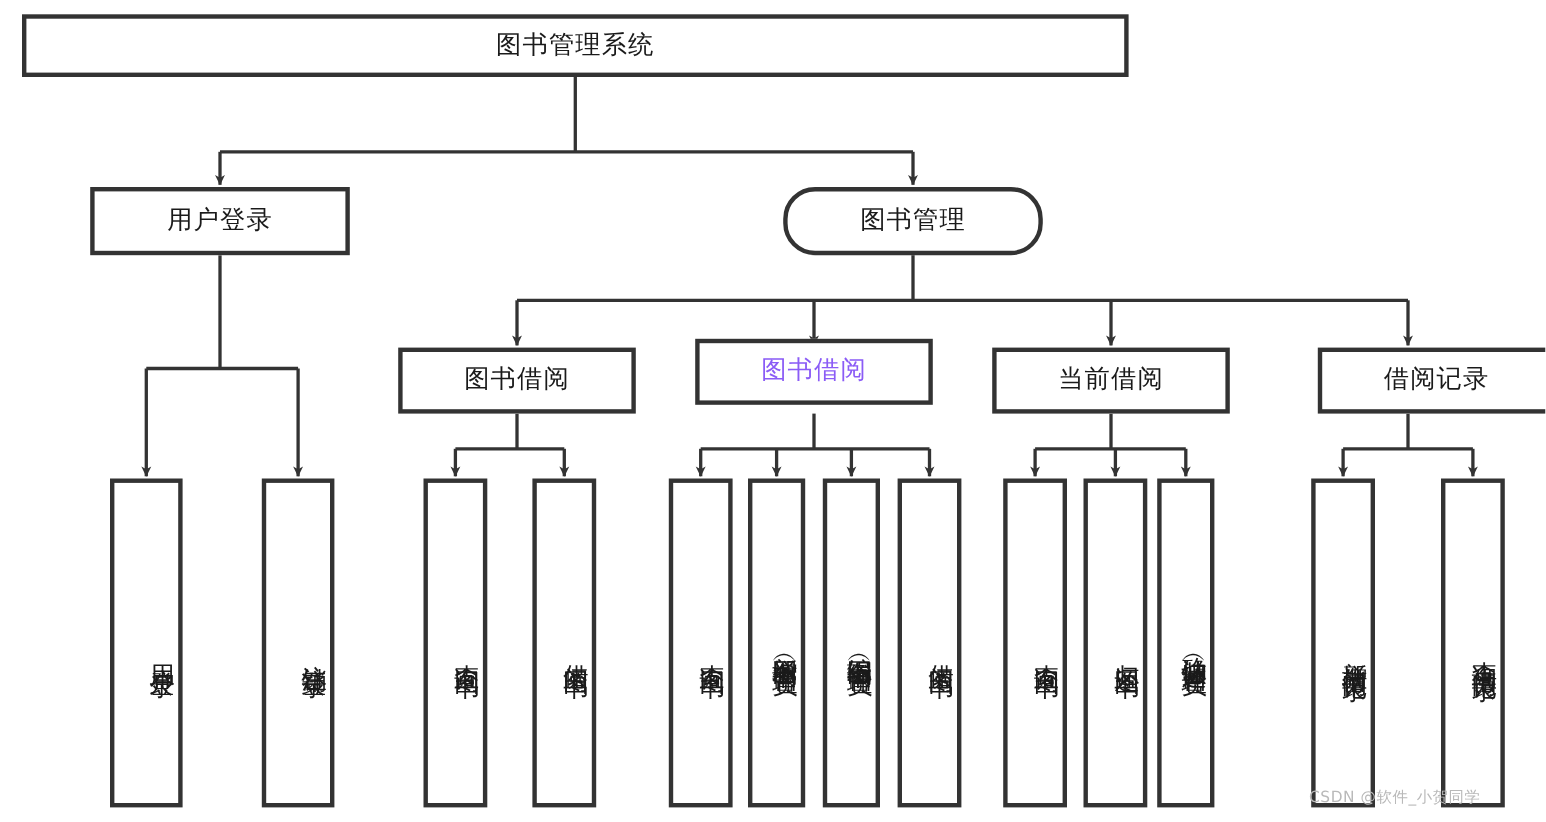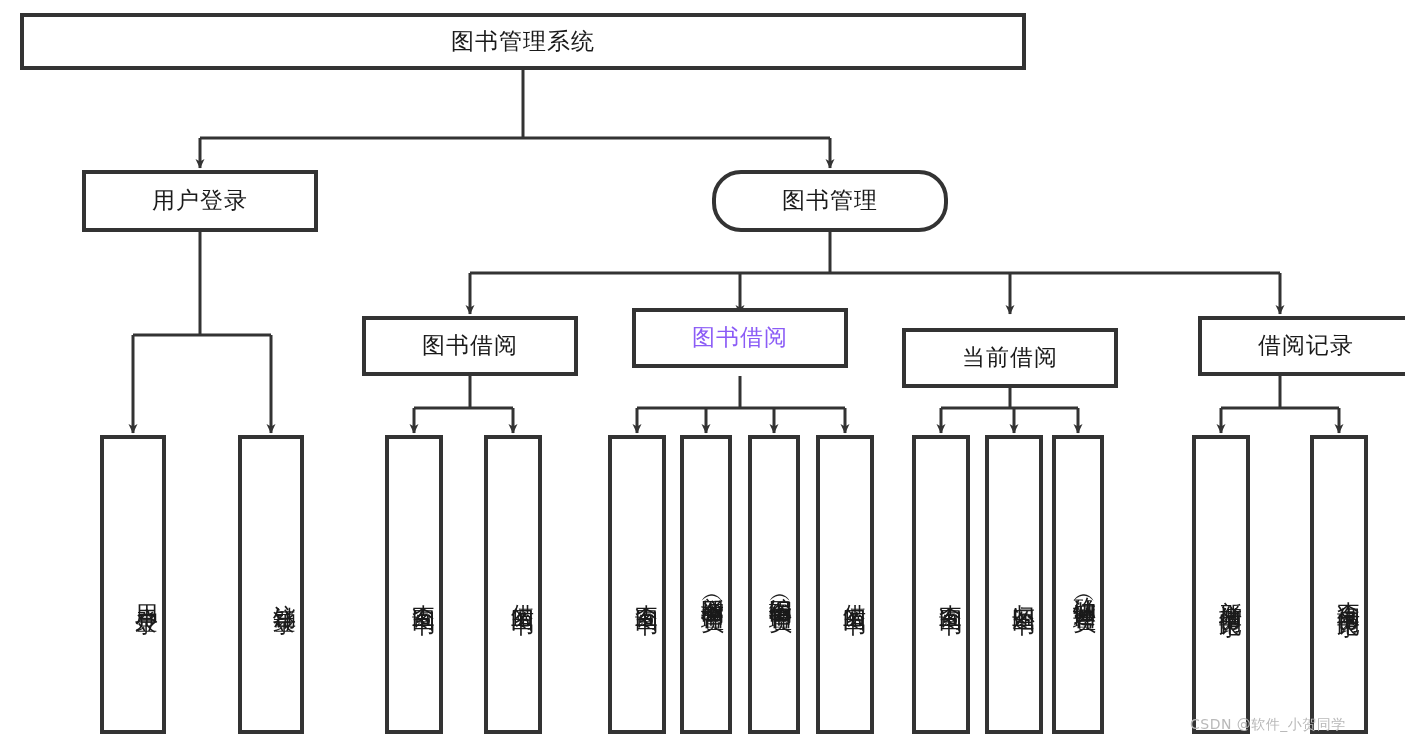--- a/index.html
+++ b/index.html
@@ -115,21 +115,21 @@
     </g>
   </svg>
 
   <div class="node horiz" style="left: 20px; top: 13px; width: 1006px; height: 57px; border-color: rgb(51, 51, 51); background: rgb(255, 255, 255); color: rgb(26, 26, 26);">图书管理系统</div>
 
   <div class="node horiz" style="left: 82px; top: 170px; width: 236px; height: 62px; border-color: rgb(51, 51, 51); background: rgb(255, 255, 255); color: rgb(26, 26, 26);">用户登录</div>
   <div class="node horiz" style="left: 712px; top: 170px; width: 236px; height: 62px; border-color: rgb(51, 51, 51); background: rgb(255, 255, 255); color: rgb(26, 26, 26); border-radius: 29px;">图书管理</div>
 
   <div class="node horiz" style="left: 362px; top: 316px; width: 216px; height: 60px; border-color: rgb(51, 51, 51); background: rgb(255, 255, 255); color: rgb(26, 26, 26);">图书借阅</div>
   <div class="node horiz" style="left: 632px; top: 308px; width: 216px; height: 60px; border-color: rgb(51, 51, 51); background: rgb(255, 255, 255); color: #8b5cf6;">图书借阅</div>
-  <div class="node horiz" style="left: 902px; top: 316px; width: 216px; height: 60px; border-color: rgb(51, 51, 51); background: rgb(255, 255, 255); color: rgb(26, 26, 26); margin-top: 12px;">当前借阅</div>
+  <div class="node horiz" style="left: 902px; top: 316px; width: 216px; height: 60px; border-color: rgb(51, 51, 51); background: rgb(255, 255, 255); color: rgb(26, 26, 26);">当前借阅</div>
   <div class="node horiz" style="left: 1172px; top: 316px; width: 216px; height: 60px; border-color: rgb(51, 51, 51); background: rgb(255, 255, 255); color: rgb(26, 26, 26); margin-left: 26px;">借阅记录</div>
 
   <div class="node vert" style="left: 100px; top: 435px; width: 66px; height: 299px; border-color: rgb(51, 51, 51); background: rgb(255, 255, 255); color: rgb(26, 26, 26);">用户登录</div>
   <div class="node vert" style="left: 238px; top: 435px; width: 66px; height: 299px; border-color: rgb(51, 51, 51); background: rgb(255, 255, 255); color: rgb(26, 26, 26);">注销登录</div>
   <div class="node vert" style="left: 385px; top: 435px; width: 58px; height: 299px; border-color: rgb(51, 51, 51); background: rgb(255, 255, 255); color: rgb(26, 26, 26);">查询图书</div>
   <div class="node vert" style="left: 484px; top: 435px; width: 58px; height: 299px; border-color: rgb(51, 51, 51); background: rgb(255, 255, 255); color: rgb(26, 26, 26);">借阅图书</div>
   <div class="node vert" style="left: 608px; top: 435px; width: 58px; height: 299px; border-color: rgb(51, 51, 51); background: rgb(255, 255, 255); color: rgb(26, 26, 26);">查询图书</div>
   <div class="node vert tall-text" style="left: 680px; top: 435px; width: 52px; height: 299px; border-color: rgb(51, 51, 51); background: rgb(255, 255, 255); color: rgb(26, 26, 26);">新增图书（管理员）</div>
   <div class="node vert tall-text" style="left: 748px; top: 435px; width: 52px; height: 299px; border-color: rgb(51, 51, 51); background: rgb(255, 255, 255); color: rgb(26, 26, 26);">编辑图书（管理员）</div>
   <div class="node vert" style="left: 816px; top: 435px; width: 58px; height: 299px; border-color: rgb(51, 51, 51); background: rgb(255, 255, 255); color: rgb(26, 26, 26);">借阅图书</div>

